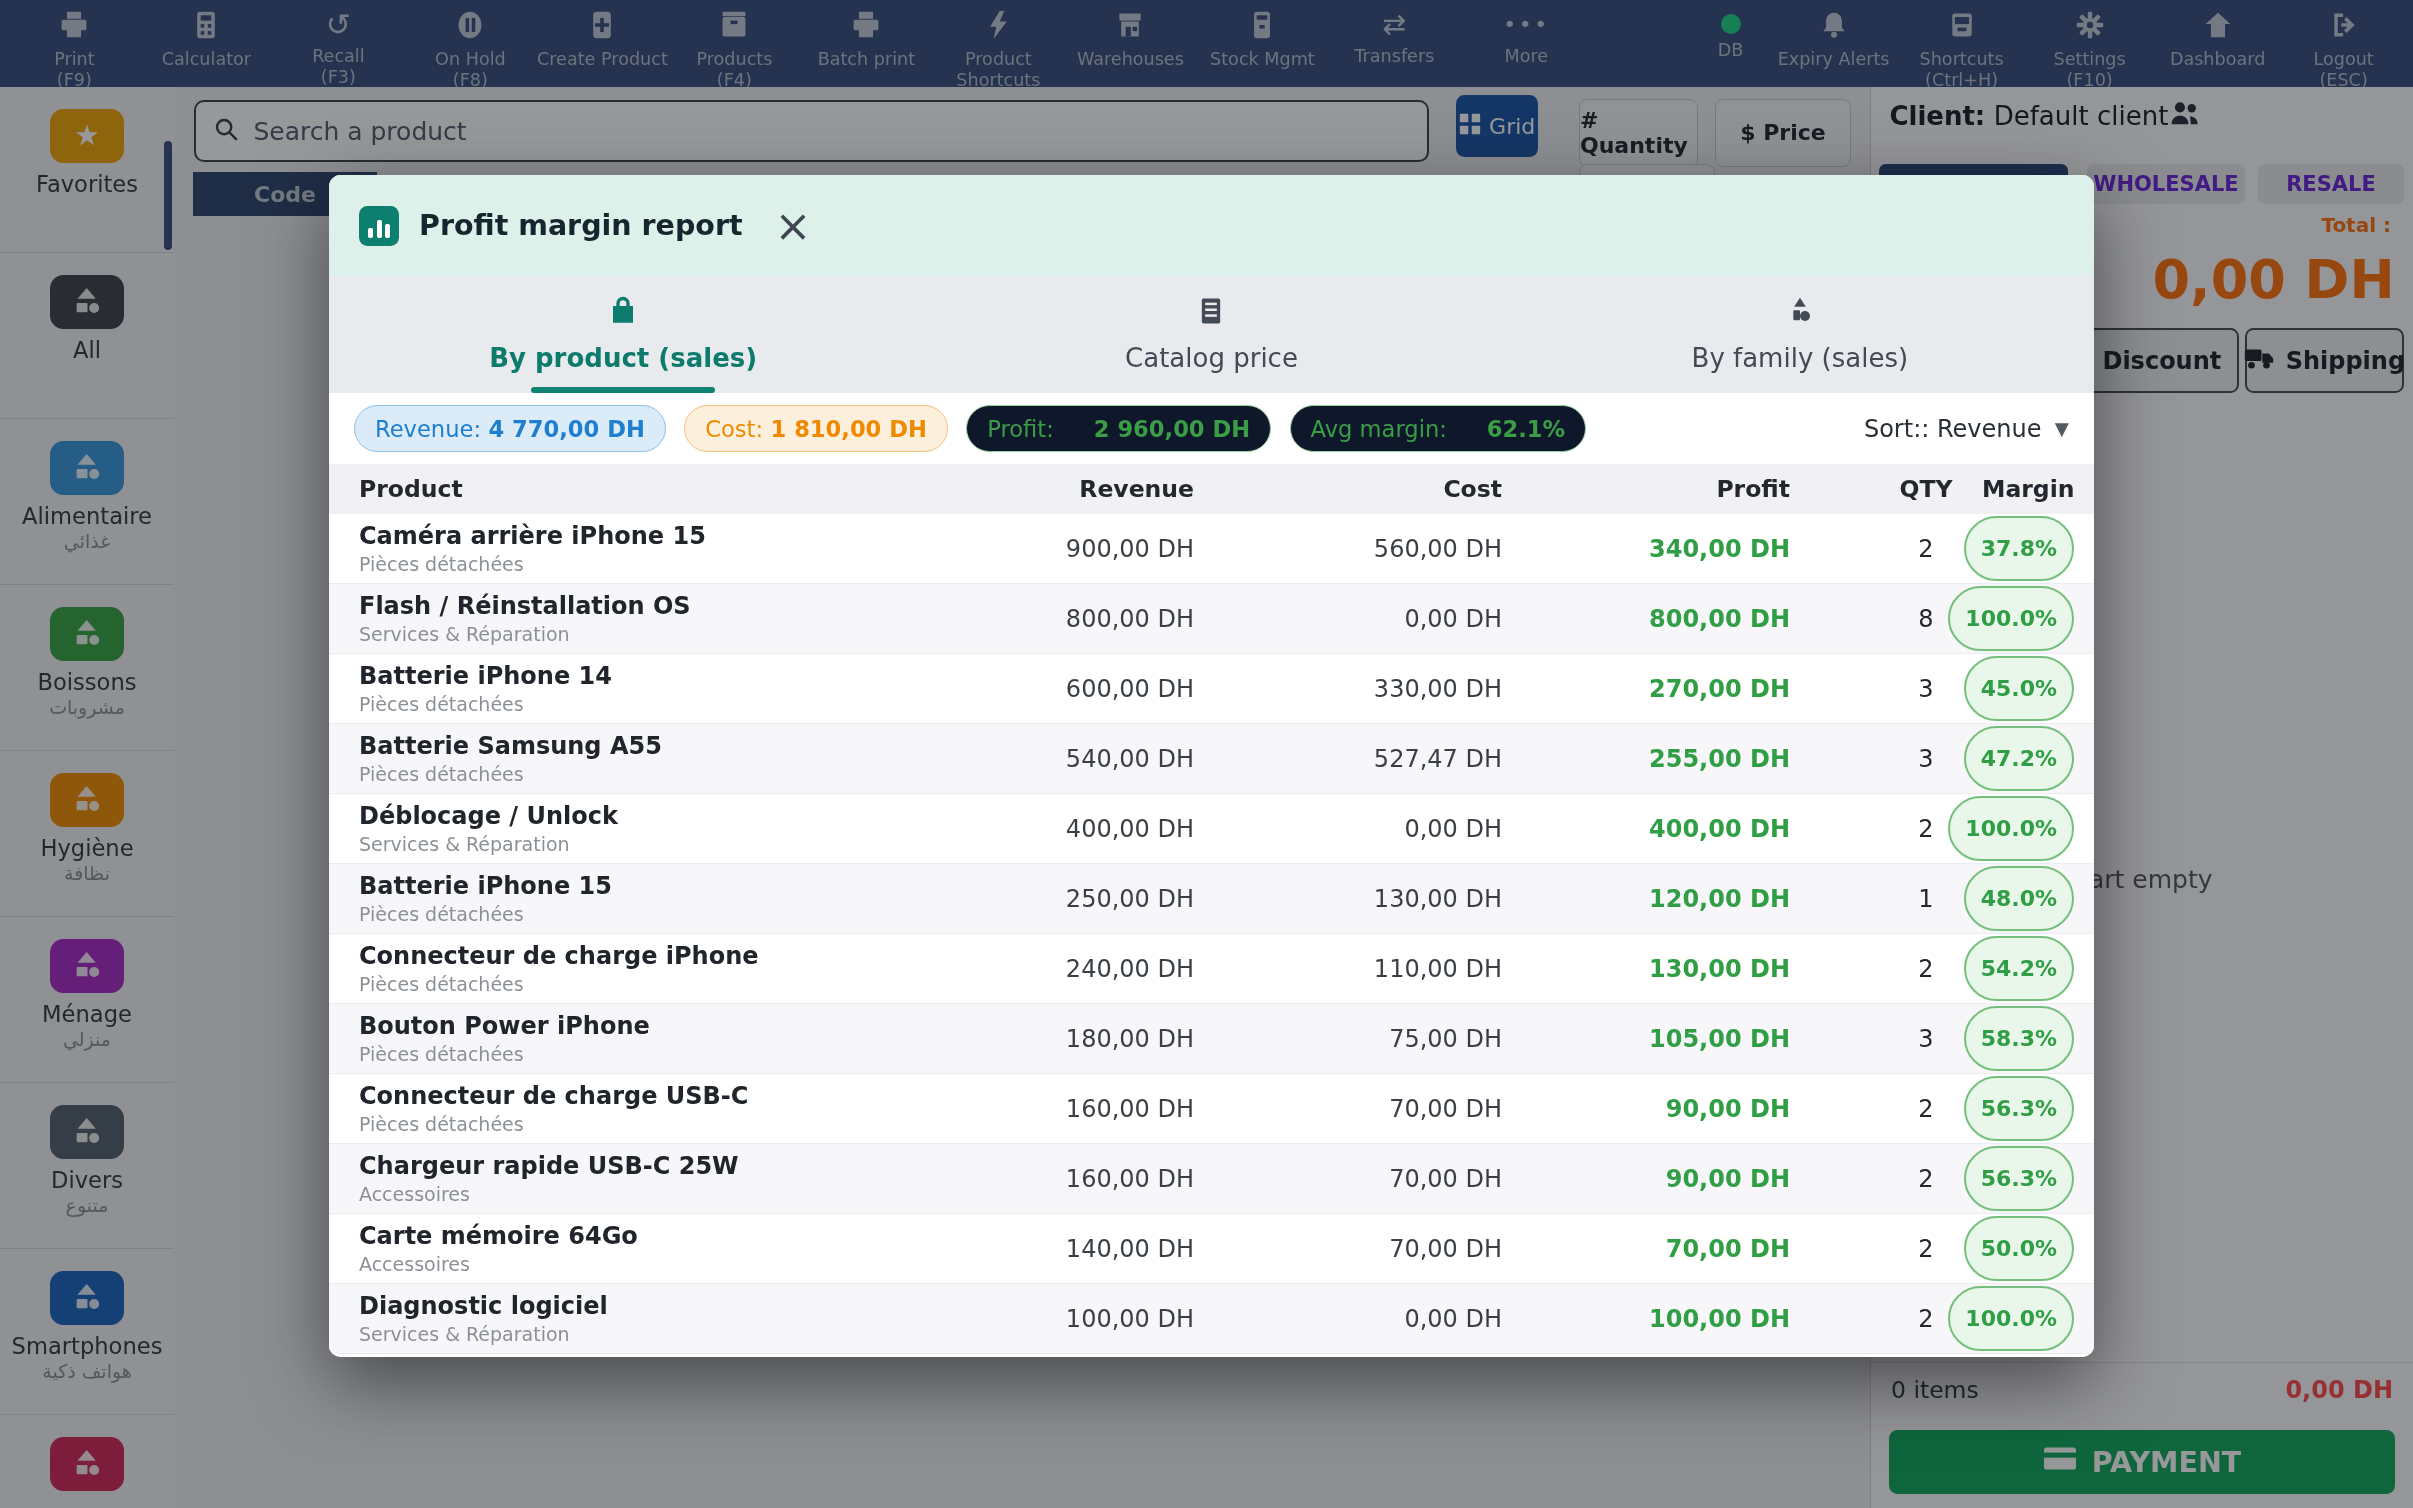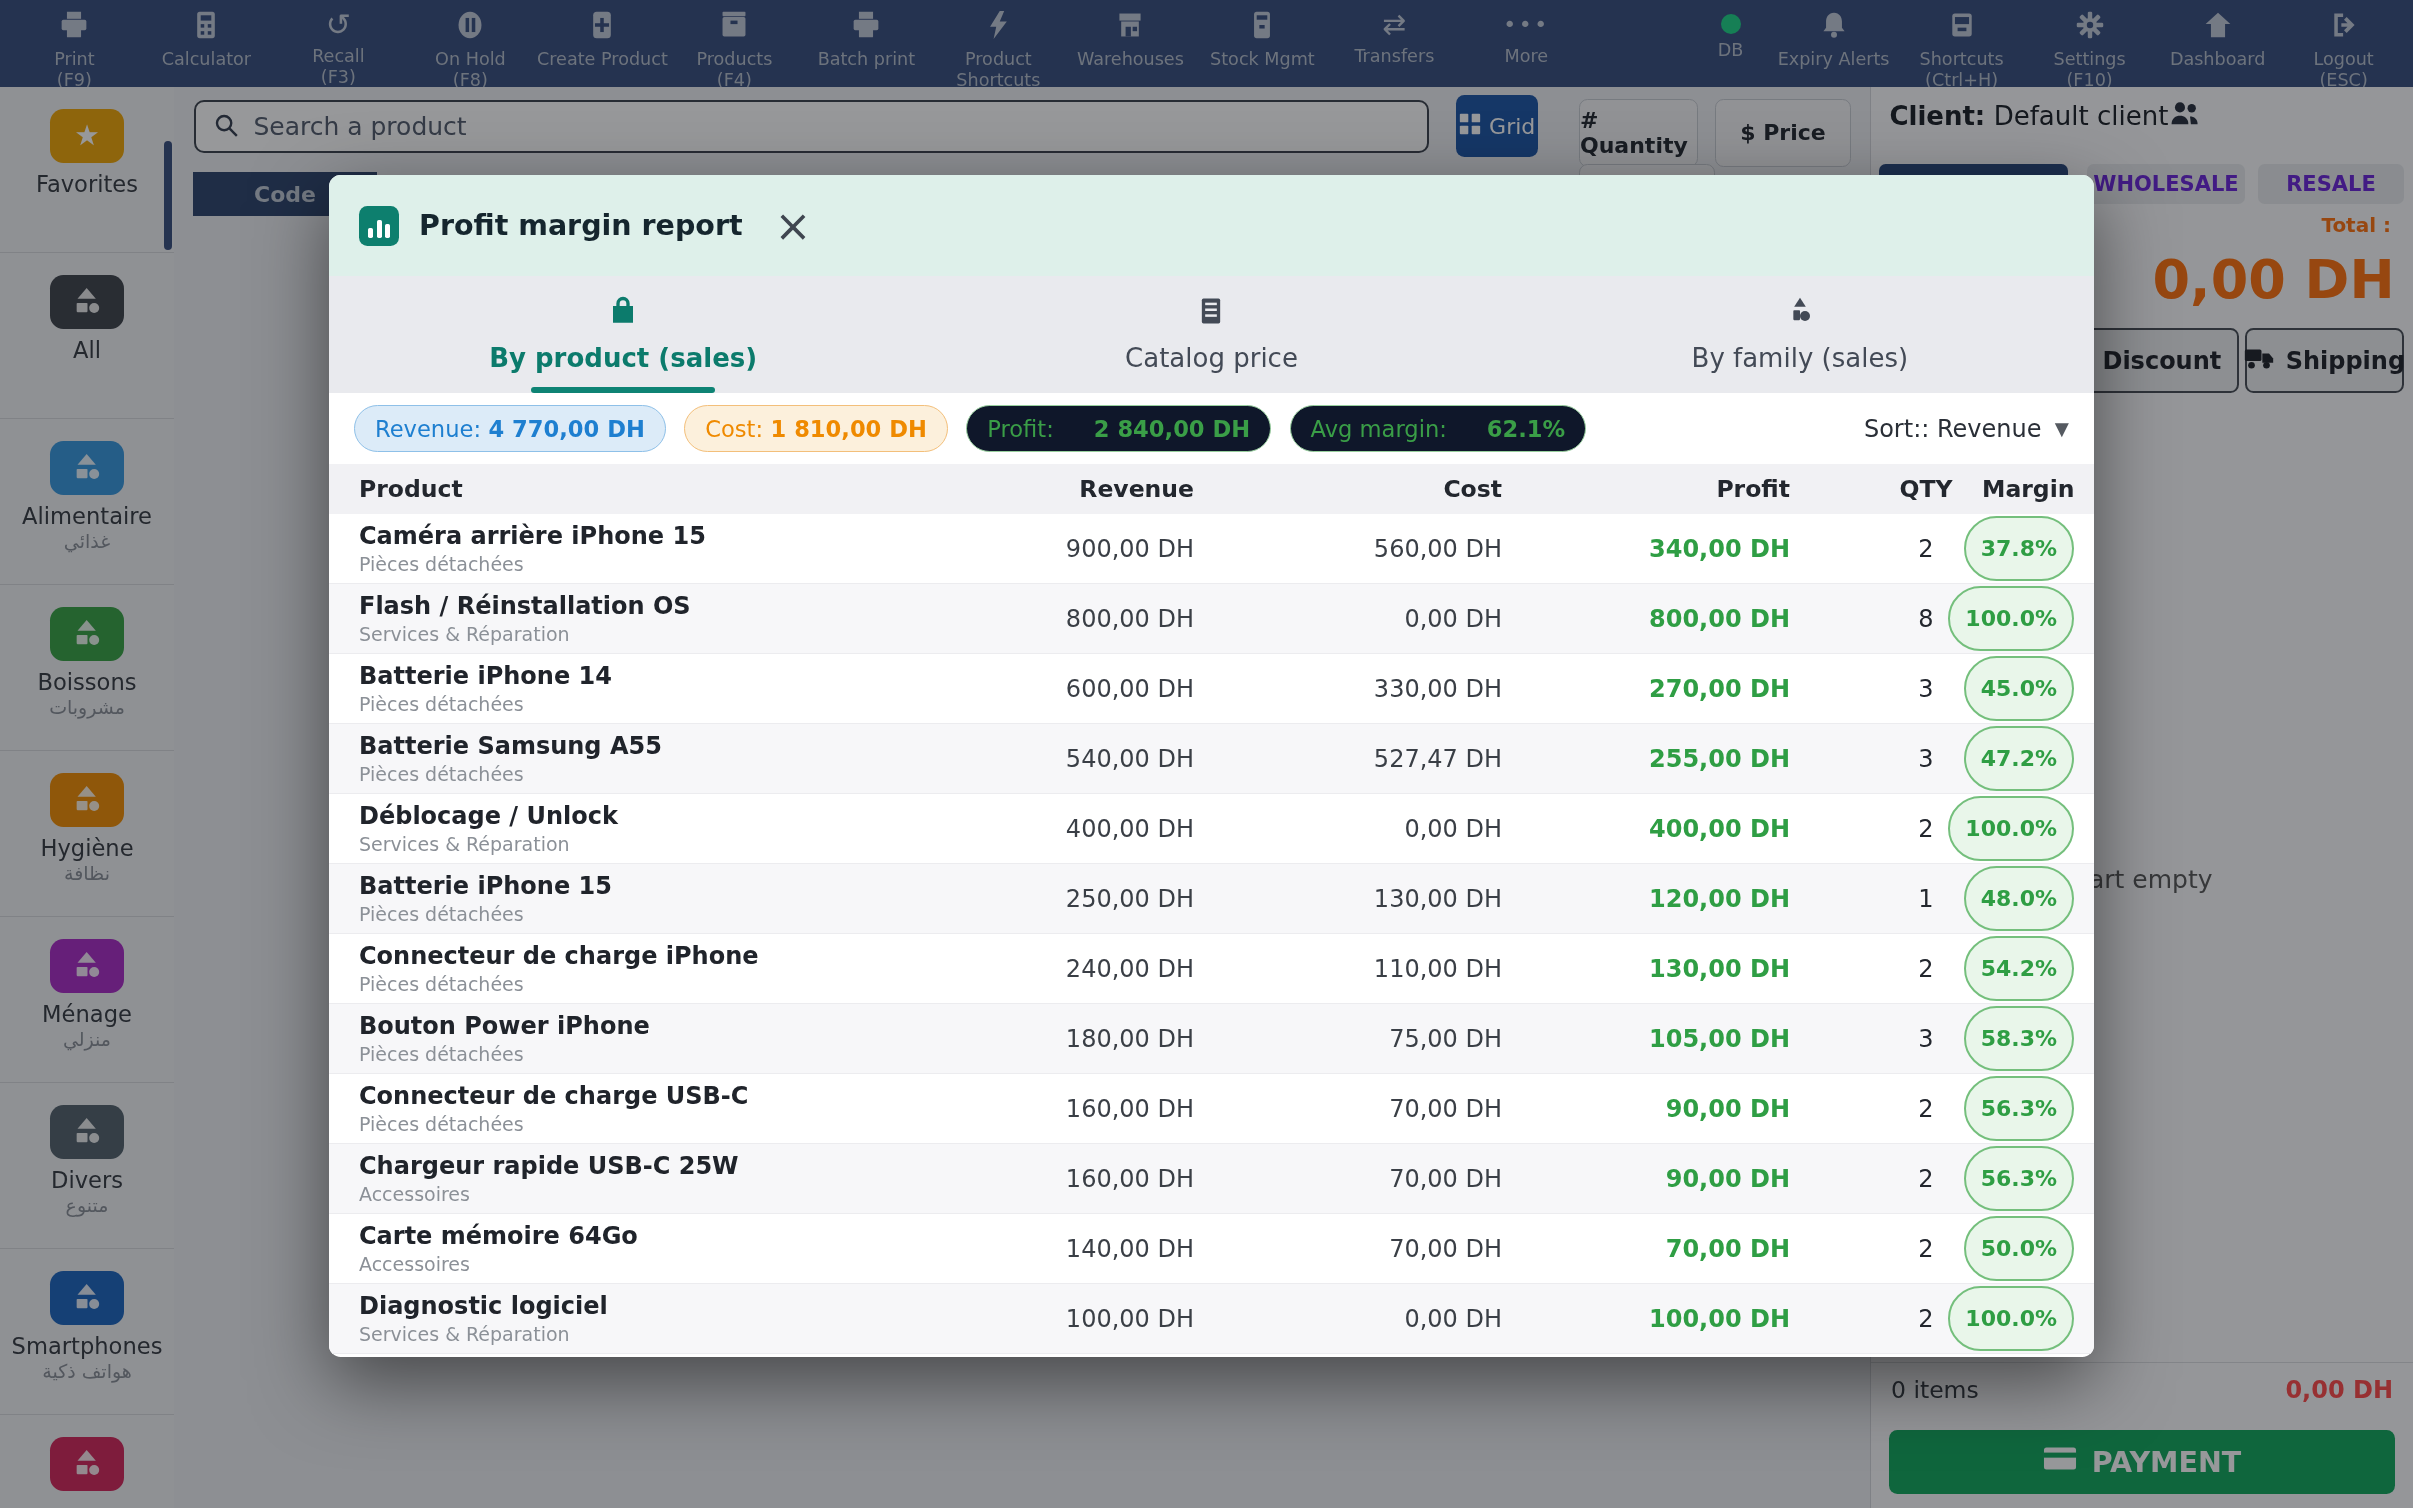--- a/index.html
+++ b/index.html
@@ -23,21 +23,21 @@
               align-items:center; padding-top:22px; cursor:pointer; }
   .cat-badge { width:74px; height:54px; border-radius:13.4px; display:flex; align-items:center; justify-content:center; }
   .cat-badge svg { width:35px; height:27px; }
   .cat-star { font-size:28.5px; color:#ffffff; line-height:1; }
   .cat-name { margin-top:7.5px; font-size:22.6px; color:#3a3f46; }
   .cat-sub { margin-top:1.7px; font-size:19px; color:#8a9098; }
   .side-scroll { position:absolute; right:1.7px; top:54px; width:8.4px; height:109px; background:#3c5180; border-radius:4.2px; }
 
   
   .main { position:absolute; left:174px; top:87px; right:543px; bottom:0; background:#eef0f3; z-index:1; }
-  .search-bar { position:absolute; left:20px; top:13.4px; width:1235px; height:53px; background:#ffffff;
+  .search-bar { position:absolute; left:20px; top:13.4px; width:1235px; height:62px; background:#ffffff;
                 border:2.5px solid #3f4650; border-radius:10px; display:flex; align-items:center; padding:0 17px; gap:13.4px; }
   .search-bar svg { width:27px; height:27px; stroke:#374151; fill:none; stroke-width:3; }
   .search-input { border:none; outline:none; flex:1; font-size:25px; color:#30363f; background:transparent;
                   font-family:"DejaVu Sans","Liberation Sans",sans-serif; }
   .search-input::placeholder { color:#566070; }
   .grid-btn { position:absolute; left:1282px; top:8.4px; width:82px; height:62px; background:#2058a8; color:#fff;
               border-radius:8.4px; display:flex; align-items:center; justify-content:center; gap:8.4px; font-size:22px; }
   .grid-btn svg { width:22px; height:22px; fill:#ffffff; }
   .chip-btn { position:absolute; background:#f4f5f7; border:1.7px solid #c9cdd3; border-radius:8.4px; height:68px;
               display:flex; align-items:center; justify-content:center; gap:8.4px; font-size:22px; font-weight:bold; color:#262b33; }
@@ -495,21 +495,21 @@
     <div class="chip chip-blue">
       <span>Revenue:</span>
         <b>4 770,00 DH</b>
     </div>
     <div class="chip chip-orange">
       <span>Cost:</span>
         <b>1 810,00 DH</b>
     </div>
     <div class="chip chip-green">
       <span>Profit:</span>
-        <b>2 840,00 DH</b>
+        <b>2 960,00 DH</b>
     </div>
     <div class="chip chip-green">
       <span>Avg margin:</span>
         <b>62.1%</b>
     </div>
     <div class="m-sort">
       <span>Sort:: Revenue</span>
       <span class="chev">▼</span>
     </div>
   </div>

